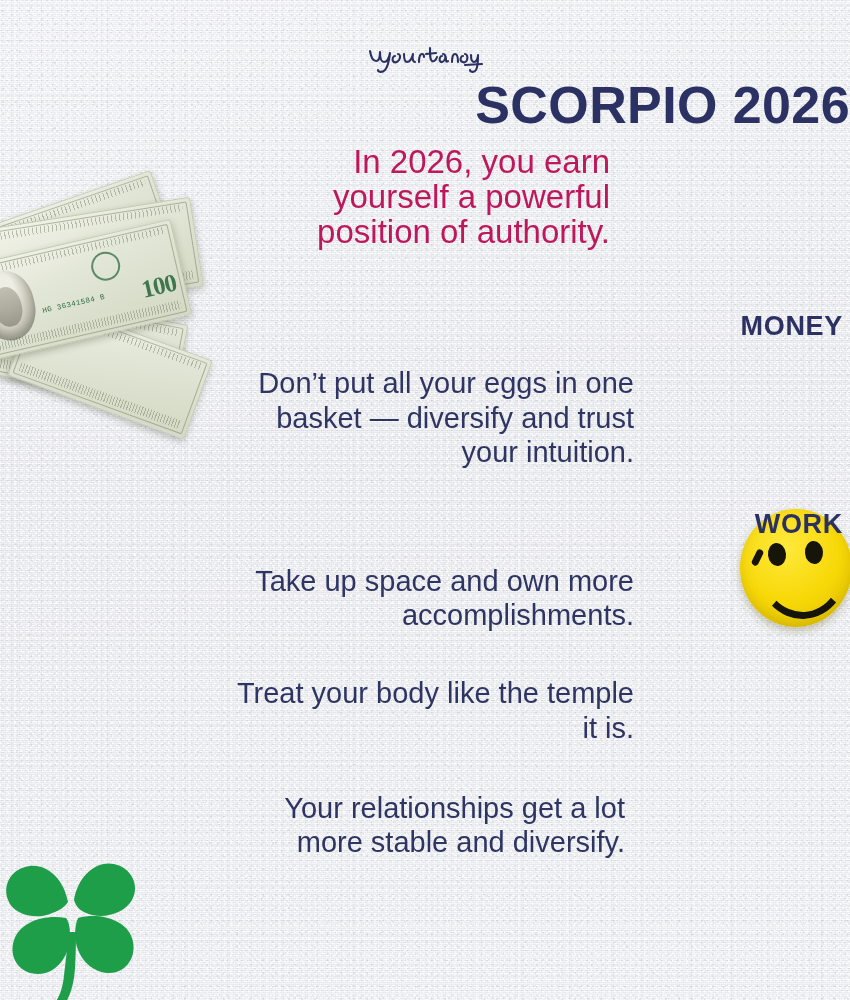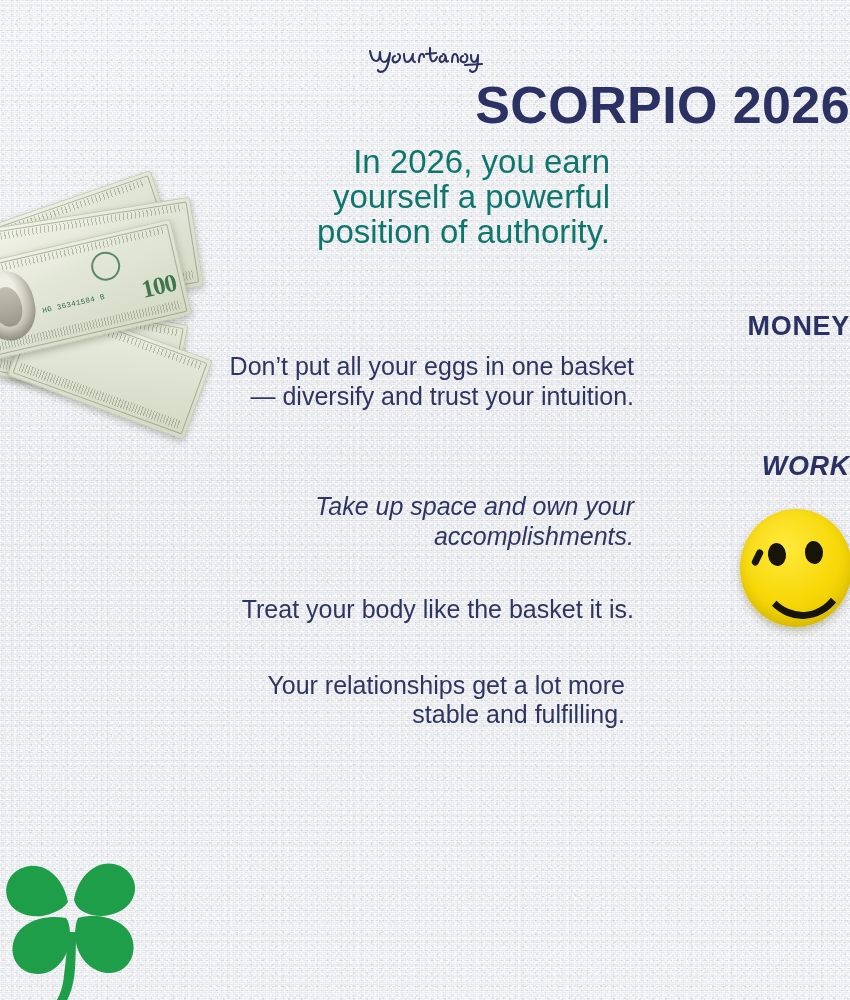--- a/index.html
+++ b/index.html
@@ -73,47 +73,47 @@
     margin: 4px 0 0 0;
     color: #2b3162;
     text-transform: uppercase;
     font-stretch: condensed;
   }
 
   .subtitle {
     font-size: 33px;
     font-weight: 400;
     line-height: 1.05;
-    color: #0f766e;
+    color: #be185d;
     margin: 14px auto 16px auto;
     width: 370px;
   }
 
   .section { margin-top: 0; }
   .section-money { margin-top: 64px; }
-  .section-work { margin-top: 42px; font-style: italic; }
+  .section-work { margin-top: 42px; }
   .section-health { margin-top: 44px; }
   .section-relationships { margin-top: 46px; }
 
   .section-title {
     font-size: 27px;
     font-weight: 700;
     letter-spacing: 0.7px;
     color: #2b3162;
     text-transform: uppercase;
     line-height: 1;
-    margin: 0;
+    margin: 7px;
   }
 
   .section-body {
-    font-size: 25px;
+    font-size: 29px;
     font-weight: 400;
     line-height: 1.18;
     color: #2f3563;
-    margin: 12px auto 0 auto;
+    margin: 26px auto 0 auto;
     width: 400px;
   }
   .w-narrow { width: 418px; }
 
   
   .art { position: absolute; z-index: 3; }
 
   
   .money {
     left: -34px;
@@ -355,24 +355,24 @@
 
   <p class="subtitle">In 2026, you earn yourself a powerful position of authority.</p>
 
   <div class="section section-money">
     <h2 class="section-title">MONEY</h2>
     <p class="section-body w-narrow">Don’t put all your eggs in one basket — diversify and trust your intuition.</p>
   </div>
 
   <div class="section section-work">
     <h2 class="section-title">WORK</h2>
-    <p class="section-body w-narrow">Take up space and own your accomplishments.</p>
+    <p class="section-body w-narrow">Take up space and own more accomplishments.</p>
   </div>
 
   <div class="section section-health">
-    <p class="section-body w-narrow">Treat your body like the basket it is.</p>
+    <p class="section-body w-narrow">Treat your body like the temple it is.</p>
   </div>
 
   <div class="section section-relationships">
-    <p class="section-body">Your relationships get a lot more stable and fulfilling.</p>
+    <p class="section-body">Your relationships get a lot more stable and diversify.</p>
   </div>
 
 </div>
 
 </body></html>

